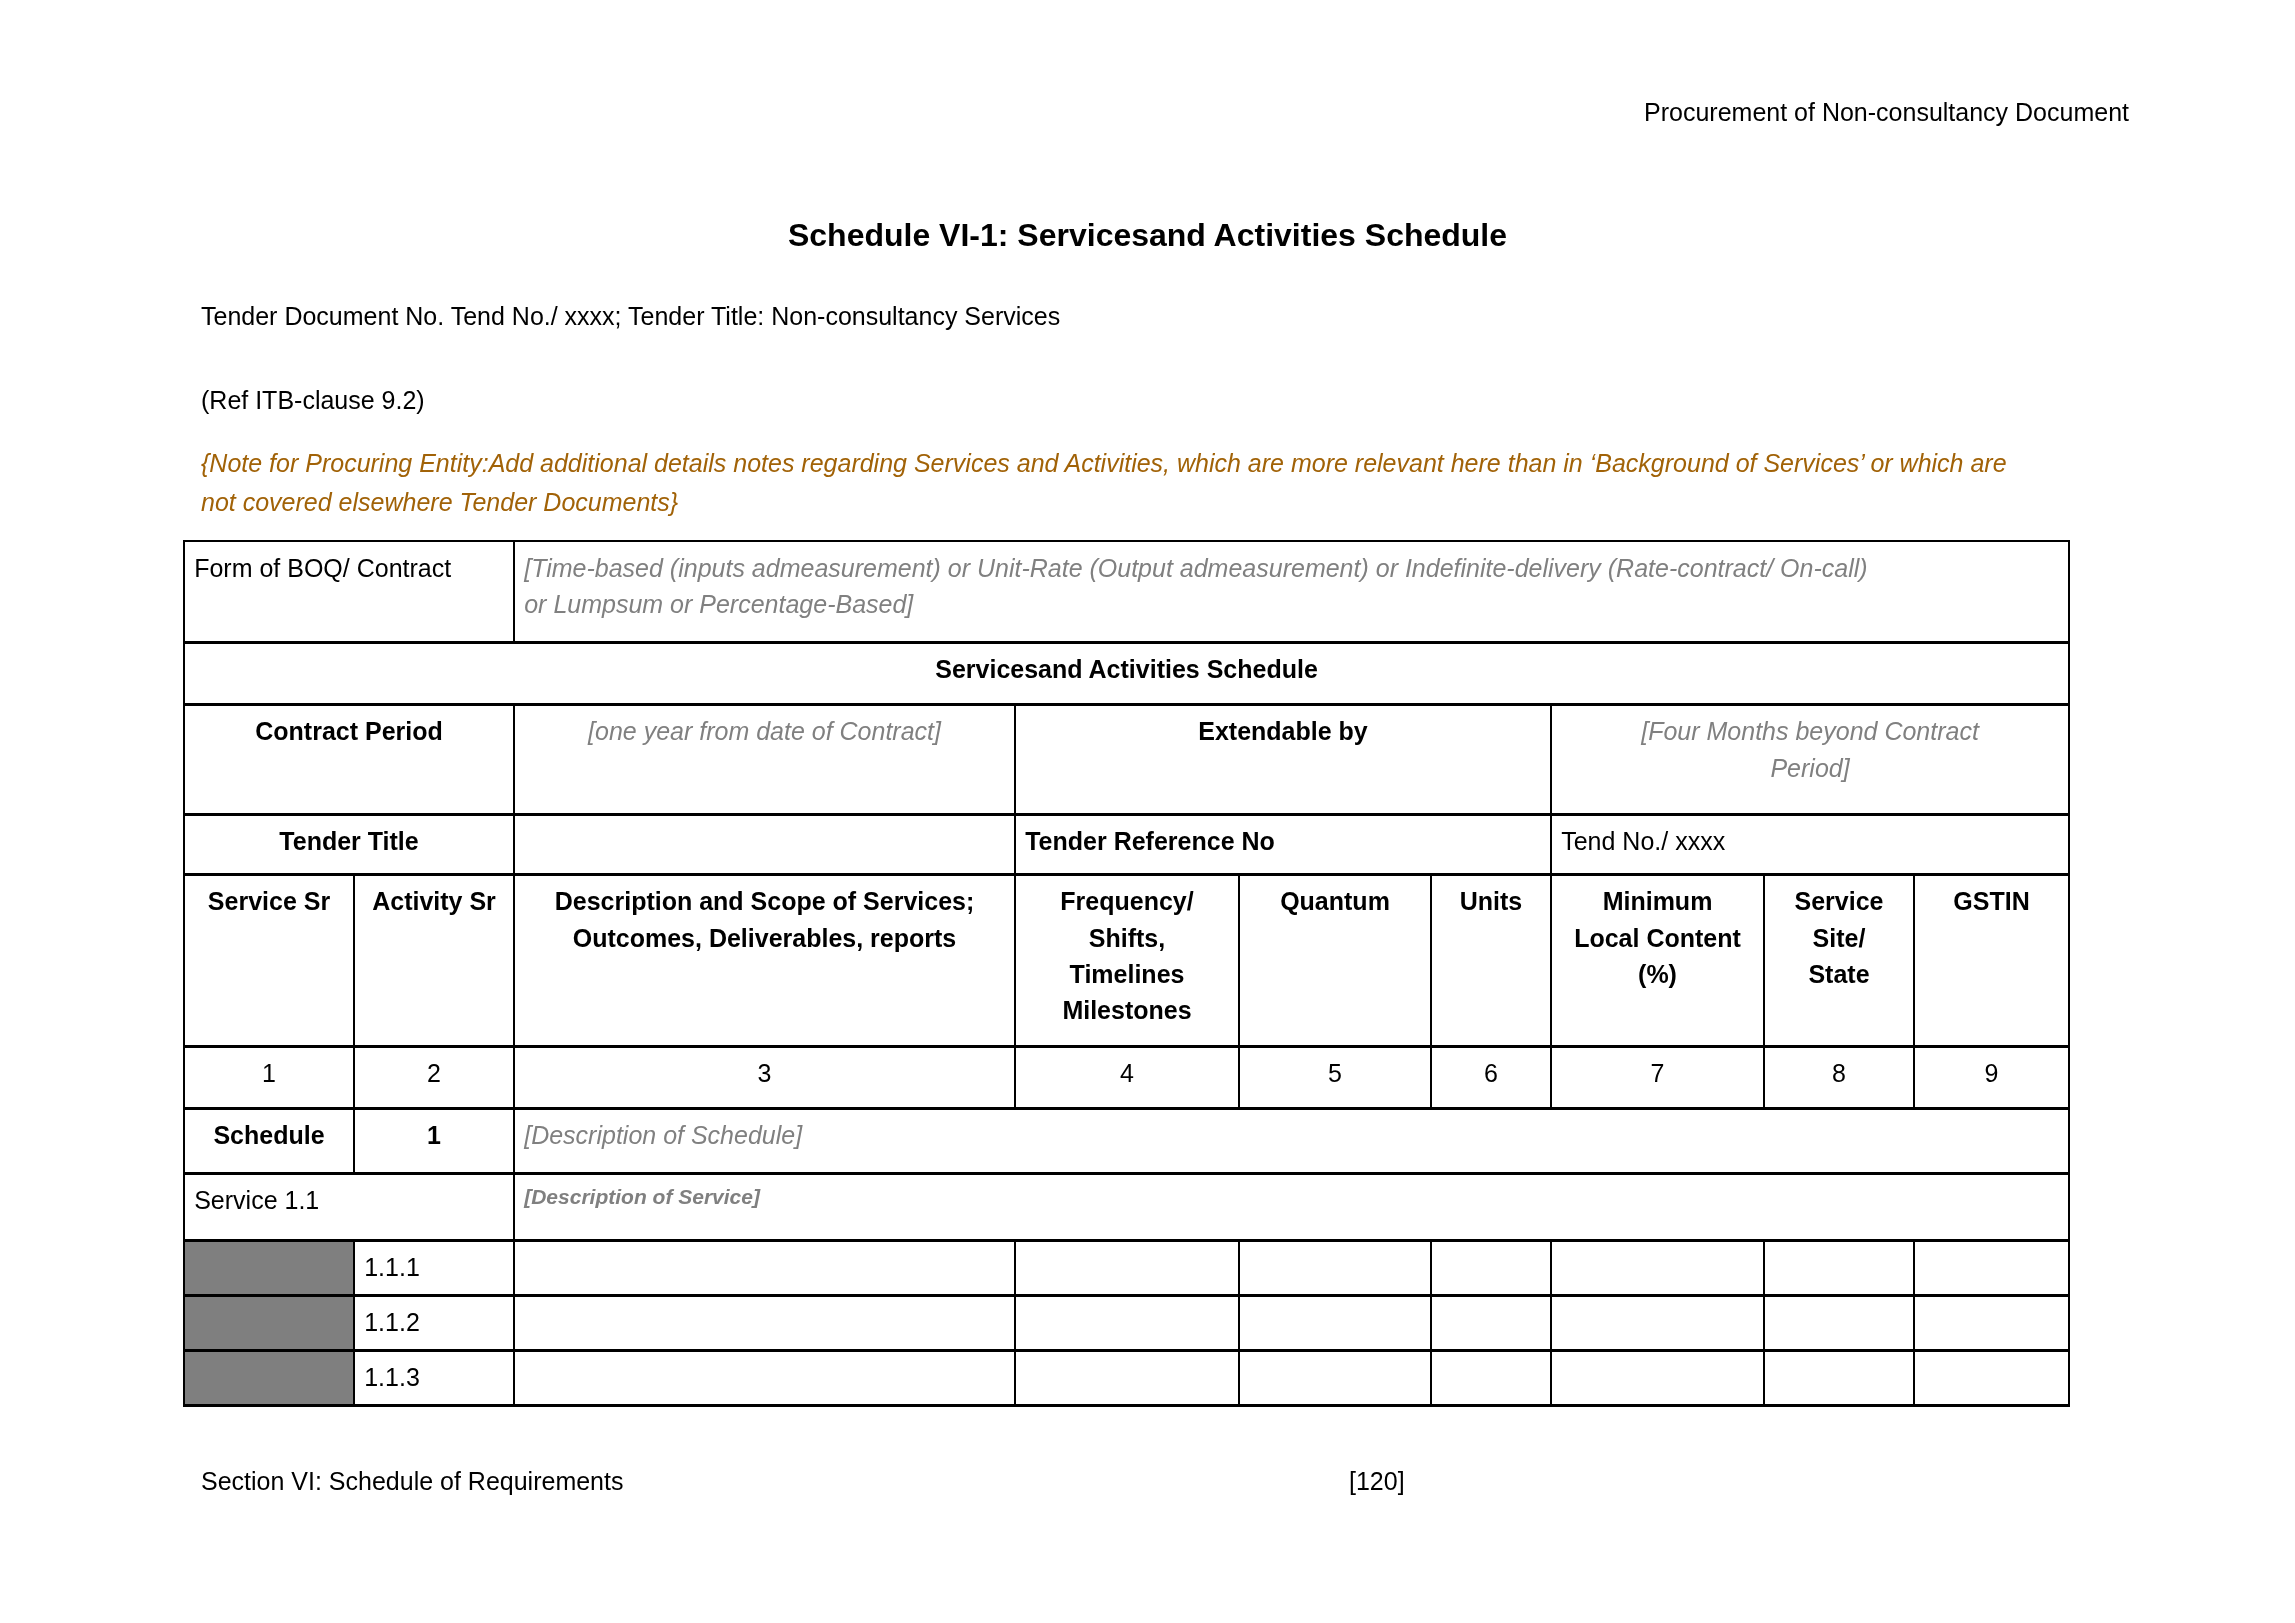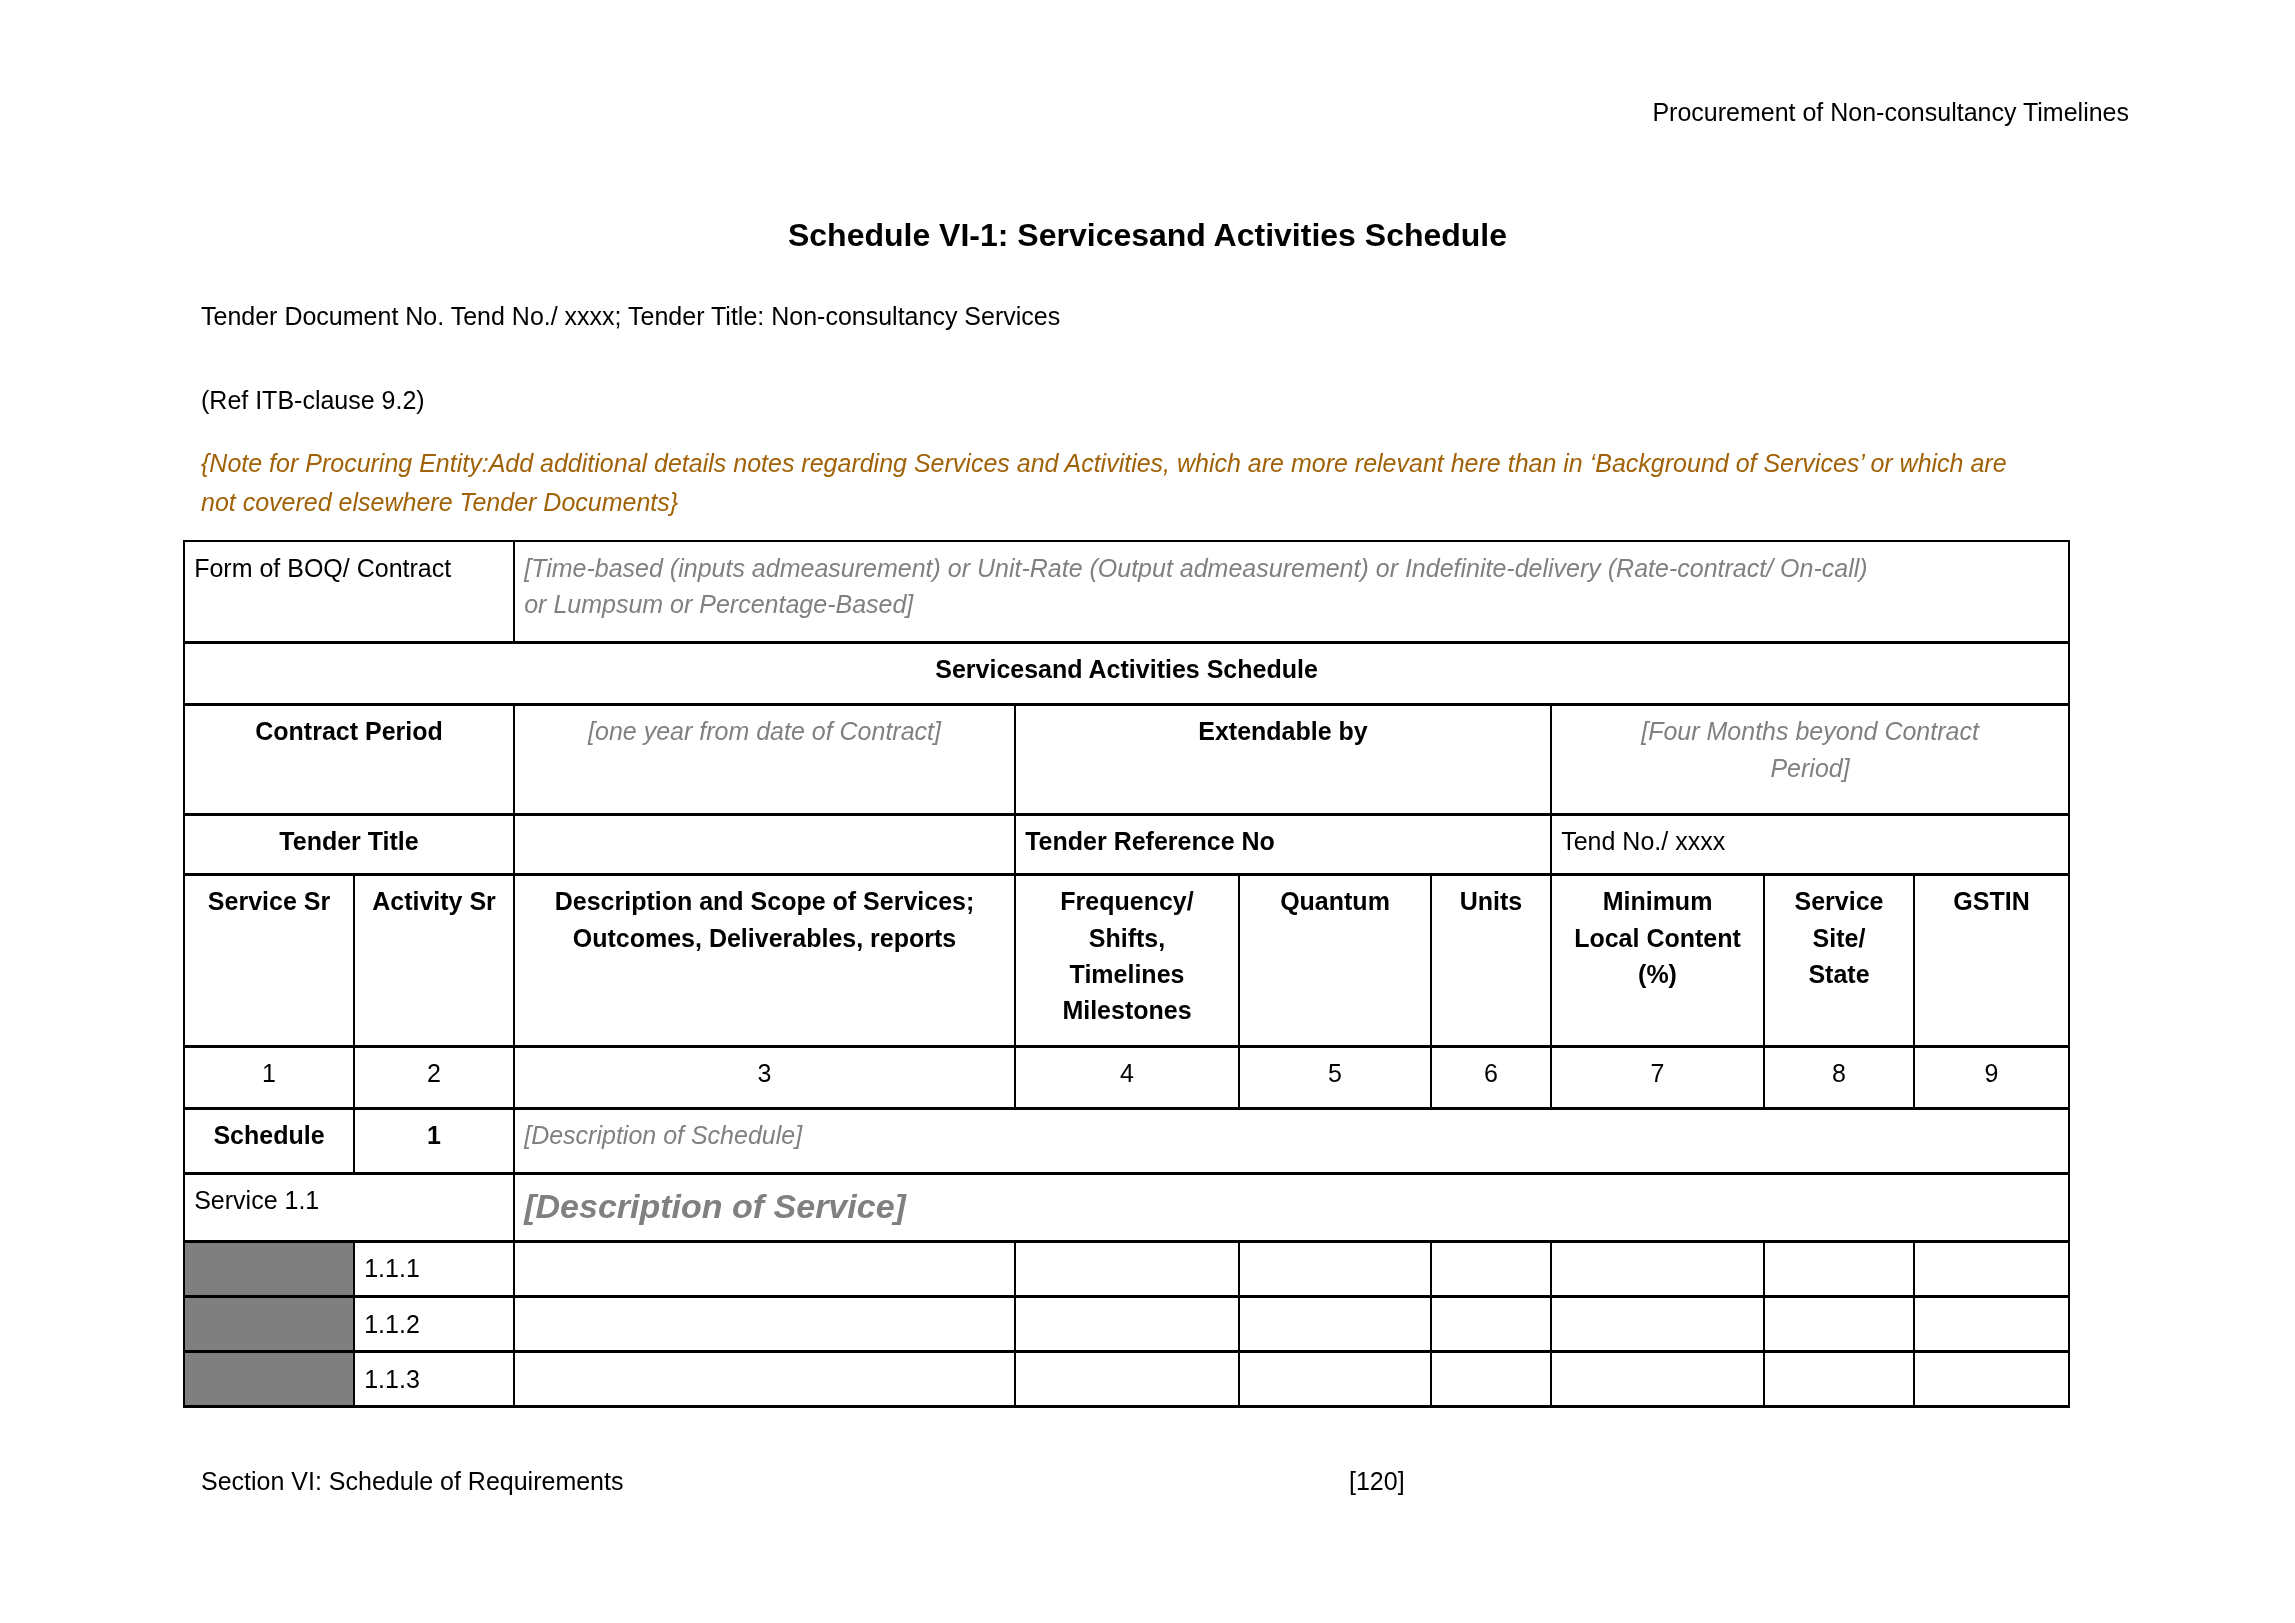--- a/index.html
+++ b/index.html
@@ -43,32 +43,32 @@
   tr.r-activity { height: 52px;  }
 
   .c  { text-align: center; }
   .b  { font-weight: bold; }
   .ph { color: #808080; font-style: italic; }
   .prewrap { white-space: pre-line; }
   .hdr { font-weight: bold; text-align: center; line-height: 1.55; padding: 9.2px 2.6px; }
   .num { text-align: center; padding-top: 5.2px; }
   .num-low { padding-top: 27.5px; }
   .gray-cell { background: #7f7f7f; }
-  .service-desc { font-size: 34px; font-weight: bold; font-style: italic; color: #808080; padding-top: 11.8px; }
+  .service-desc { font-size: 21px; font-weight: bold; font-style: italic; color: #808080; padding-top: 11.8px; }
   .act-num { vertical-align: middle; padding-left: 10.5px; }
 
   .footer-left { position: absolute; top: 1467px; left: 201px; }
   .footer-page { position: absolute; top: 1467px; left: 1349px; }
 </style>
 </head>
 <body>
 
 <div class="page">
 
-  <div class="page-header">Procurement of Non-consultancy Timelines</div>
+  <div class="page-header">Procurement of Non-consultancy Document</div>
 
   <div class="doc-title">Schedule VI-1: Servicesand Activities Schedule</div>
 
   <div class="tender-line">Tender Document No. Tend No./ xxxx; Tender Title: Non-consultancy Services</div>
 
   <div class="ref-line">(Ref ITB-clause 9.2)</div>
 
   <div class="note">{Note for Procuring Entity:Add additional details notes regarding Services and Activities, which are more relevant here than in ‘Background of Services’ or which are not covered elsewhere Tender Documents}</div>
 
   <table class="schedule">

